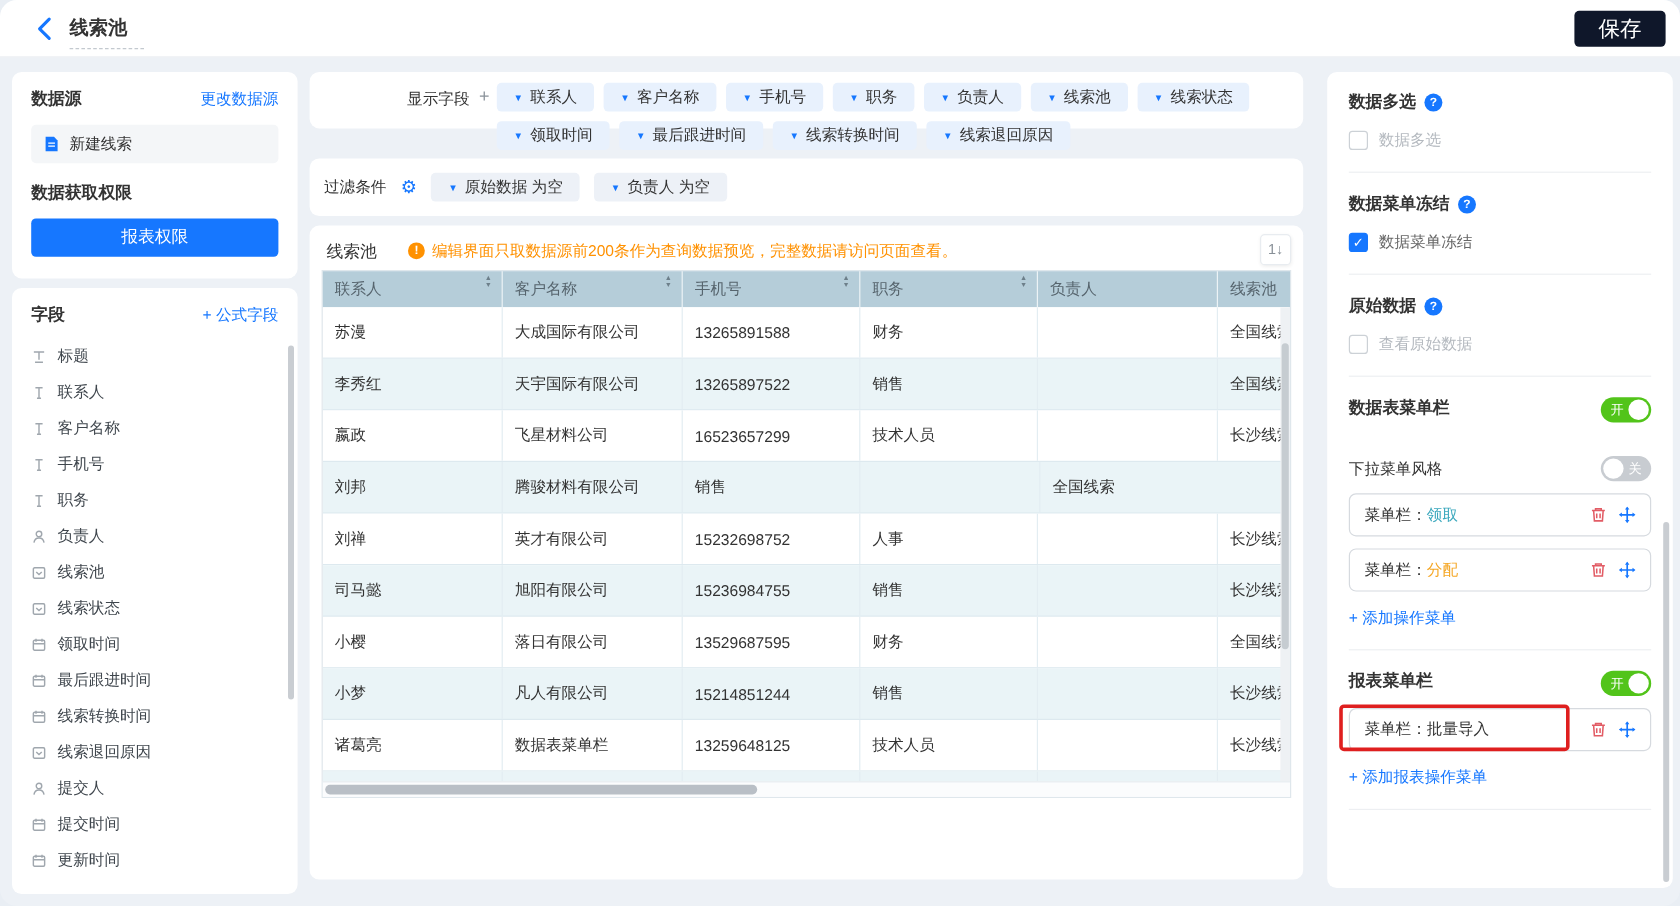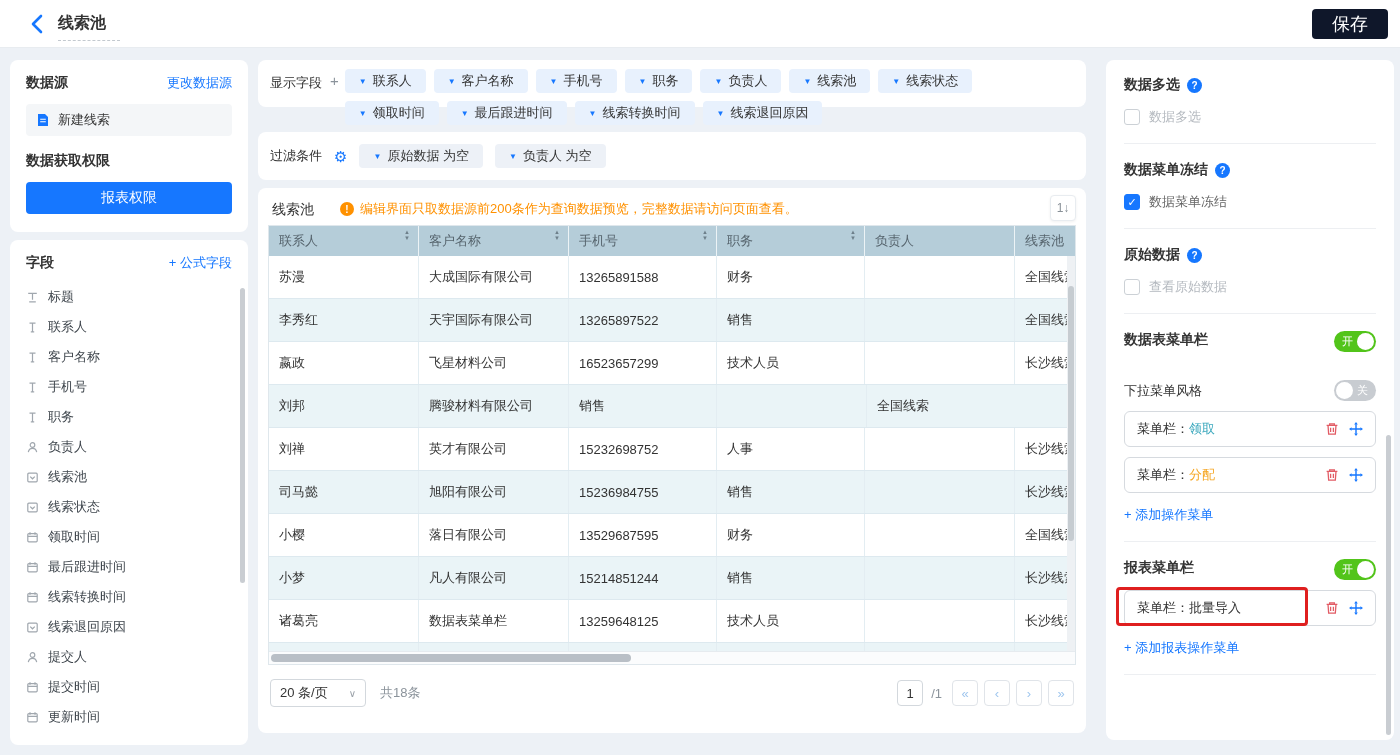--- a/index.html
+++ b/index.html
@@ -1,18 +1,18 @@
 <!DOCTYPE html>
 <html><head>
 <meta charset="utf-8">
 <style>
   * { box-sizing: border-box; margin: 0; padding: 0; }
   html,body { background:#e9eef4; }
   body { font-family:"Liberation Sans","DejaVu Sans",sans-serif; }
-  .stage { position:relative; width:1400px; height:755px; background:#edf1f6; overflow:hidden; }
+  .stage { position:relative; width:1400px; height:755px; background:#edf1f6; overflow:hidden;border-radius:14px; }
 
   
   .topbar { position:absolute; left:0; top:0; width:1400px; height:48px; background:#fff; border-bottom:1px solid #e8ecf0; }
   .back { position:absolute; left:28px; top:14px; width:18px; height:20px; cursor:pointer; }
   .pg-title { position:absolute; left:58px; top:13px; font-size:16px; font-weight:600; color:#333; }
   .pg-title-ul { position:absolute; left:58px; top:40px; width:62px; border-bottom:1px dashed #c3c9cf; }
   .save-btn { position:absolute; right:12px; top:9px; width:76px; height:30px; background:#0f172a; color:#fff; font-size:18px; border:none; border-radius:4px; display:flex; align-items:center; justify-content:center; cursor:pointer; }
 
   .card { position:absolute; background:#fff; border-radius:8px; }
 
@@ -26,21 +26,21 @@
   .lc1 .sec-title.mt { margin-top:16px; }
 
   .lc2 { left:10px; top:240px; width:238px; height:505px; padding:14px 16px 8px; overflow:hidden; }
   .f-list { margin-top:10px; }
   .f-item { height:30px; display:flex; align-items:center; gap:9px; cursor:pointer; }
   .f-item svg { width:13px; height:13px; stroke:#a0a7ae; fill:none; stroke-width:1.2; flex:none; }
   .f-label { font-size:13px; color:#3f464d; }
   .vthumb { position:absolute; width:5px; background:#c9cdd2; border-radius:3px; }
 
   
-  .mc1 { left:258px; top:60px; width:828px; height:47px; padding:9px 12px; display:flex; gap:6px; }
+  .mc1 { left:258px; top:60px; width:828px; height:47px; padding:9px 12px; display:flex; gap:6px;justify-content:flex-end; }
   .mc1-label { display:flex; gap:8px; align-items:flex-start; padding-top:5px; flex:none; }
   .lbl { font-size:13px; color:#333; }
   .plus-gray { color:#8b939b; font-size:15px; line-height:14px; cursor:pointer; }
   .chips { display:flex; flex-wrap:wrap; gap:8px; width:660px; align-content:flex-start; }
   .chip { height:24px; background:#e8f1fd; border-radius:4px; display:inline-flex; align-items:center; gap:6px; padding:0 14px; cursor:pointer; }
   .chip .caret { font-style:normal; font-size:8px; color:#1677ff; }
   .chip .chip-t { font-size:13px; color:#333; font-weight:400; }
   .chip.gray { background:#edf1f7; }
 
   .mc2 { left:258px; top:132px; width:828px; height:48px; padding:12px; display:flex; align-items:center; gap:12px; }
@@ -433,35 +433,20 @@
           </div>
         <div class="vsb">
             <div class="vthumb"></div>
           </div>
       </div>
       <div class="hscroll">
           <div class="hthumb"></div>
         </div>
     </div>
 
-    <div class="pager">
-      <div class="psize">
-        <span>20 条/页</span>
-        <span class="chev">∨</span>
-      </div>
-      <span class="ptotal">共18条</span>
-      <div class="pright">
-        <div class="pinput">1</div>
-        <span class="pof">/1</span>
-        <div class="pbtn">«</div>
-        <div class="pbtn">‹</div>
-        <div class="pbtn">›</div>
-        <div class="pbtn">»</div>
-      </div>
-    </div>
   </div>
 
   <div class="card rc">
 
     <div class="sec">
       <div class="sec-head">
         <span class="sec-title">数据多选</span>
         <span class="help">?</span>
       </div>
       <div class="cb-row">

